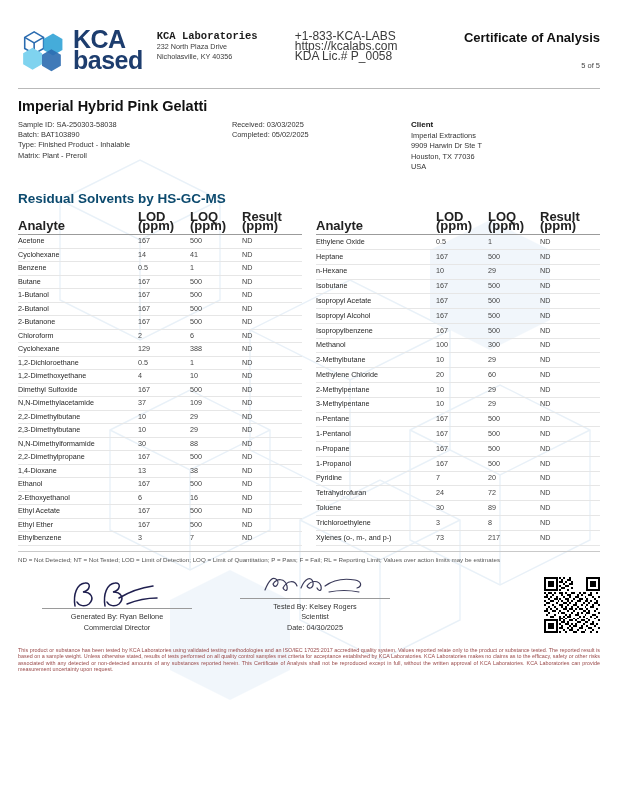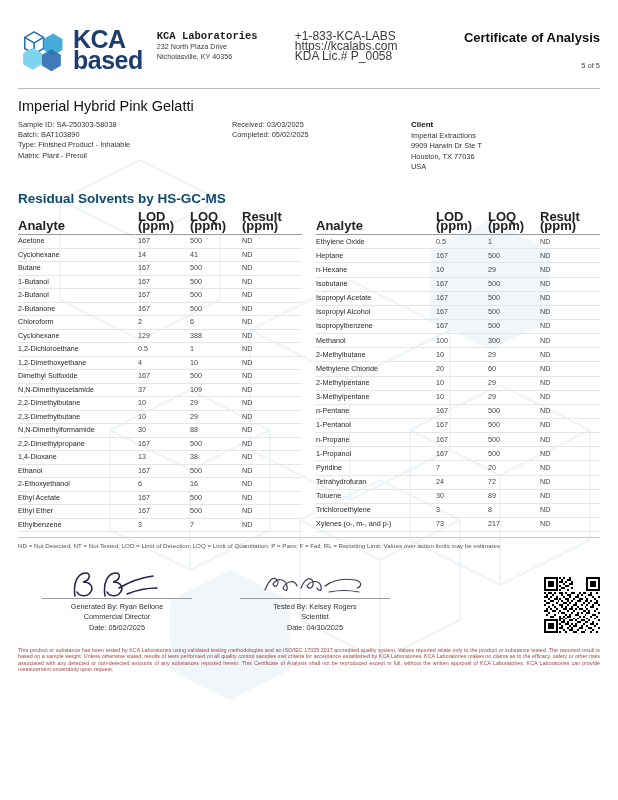--- a/index.html
+++ b/index.html
@@ -99,21 +99,21 @@
     z-index: 2;
     border-top: 1px solid #b9b9b9;
     margin-top: 8px;
   }
 
   
   .sample-title {
     position: relative;
     z-index: 2;
     font-size: 14.5px;
-    font-weight: normal;
+    font-weight: bold;
     color: #111;
     margin-top: 9px;
   }
 
   
   .meta-row {
     position: relative;
     z-index: 2;
     display: flex;
     margin-top: 6px;
@@ -357,20 +357,26 @@
             <td class="num">500</td>
             <td class="num">ND</td>
           </tr>
           <tr>
             <td class="analyte">Cyclohexane</td>
             <td class="num">14</td>
             <td class="num">41</td>
             <td class="num">ND</td>
           </tr>
           <tr>
+            <td class="analyte">Benzene</td>
+            <td class="num">0.5</td>
+            <td class="num">1</td>
+            <td class="num">ND</td>
+          </tr>
+          <tr>
             <td class="analyte">Butane</td>
             <td class="num">167</td>
             <td class="num">500</td>
             <td class="num">ND</td>
           </tr>
           <tr>
             <td class="analyte">1-Butanol</td>
             <td class="num">167</td>
             <td class="num">500</td>
             <td class="num">ND</td>
@@ -651,21 +657,20 @@
         <g fill="none" stroke="#1f1f4f" stroke-width="1.5" stroke-linecap="round">
           <path d="M18 30 C16 18 20 8 28 7 C34 6 34 14 26 16 C34 16 38 22 32 28 C28 31 22 30 20 26"></path>
           <path d="M48 30 C46 18 50 8 58 7 C64 6 64 14 56 16 C64 16 68 22 62 28 C58 31 52 30 50 26"></path>
           <path d="M62 22 C72 16 82 12 96 10"></path>
           <path d="M70 28 C80 24 90 22 100 22"></path>
         </g>
       </svg>
       <div class="sig-line"></div>
       <div>Generated By: Ryan Bellone</div>
       <div>Commercial Director</div>
-      <div>Date: 05/02/2025</div>
     </div>
     <div class="sig-col">
       <svg class="sig-img" viewBox="0 0 120 34" xmlns="http://www.w3.org/2000/svg">
         <g fill="none" stroke="#3a3a5a" stroke-width="1.2" stroke-linecap="round">
           <path d="M10 24 C14 14 18 10 22 14 C25 17 20 24 18 18 C22 12 30 12 32 20 C33 25 30 26 28 22 C32 14 40 14 42 20"></path>
           <path d="M46 22 C50 12 56 10 58 16 C59 22 54 24 52 20 C56 14 64 14 66 20 C67 25 64 26 62 22"></path>
           <path d="M70 20 C78 14 88 12 100 14 C106 15 108 20 102 22"></path>
           <path d="M74 26 C84 24 94 24 104 26"></path>
         </g>
       </svg>

